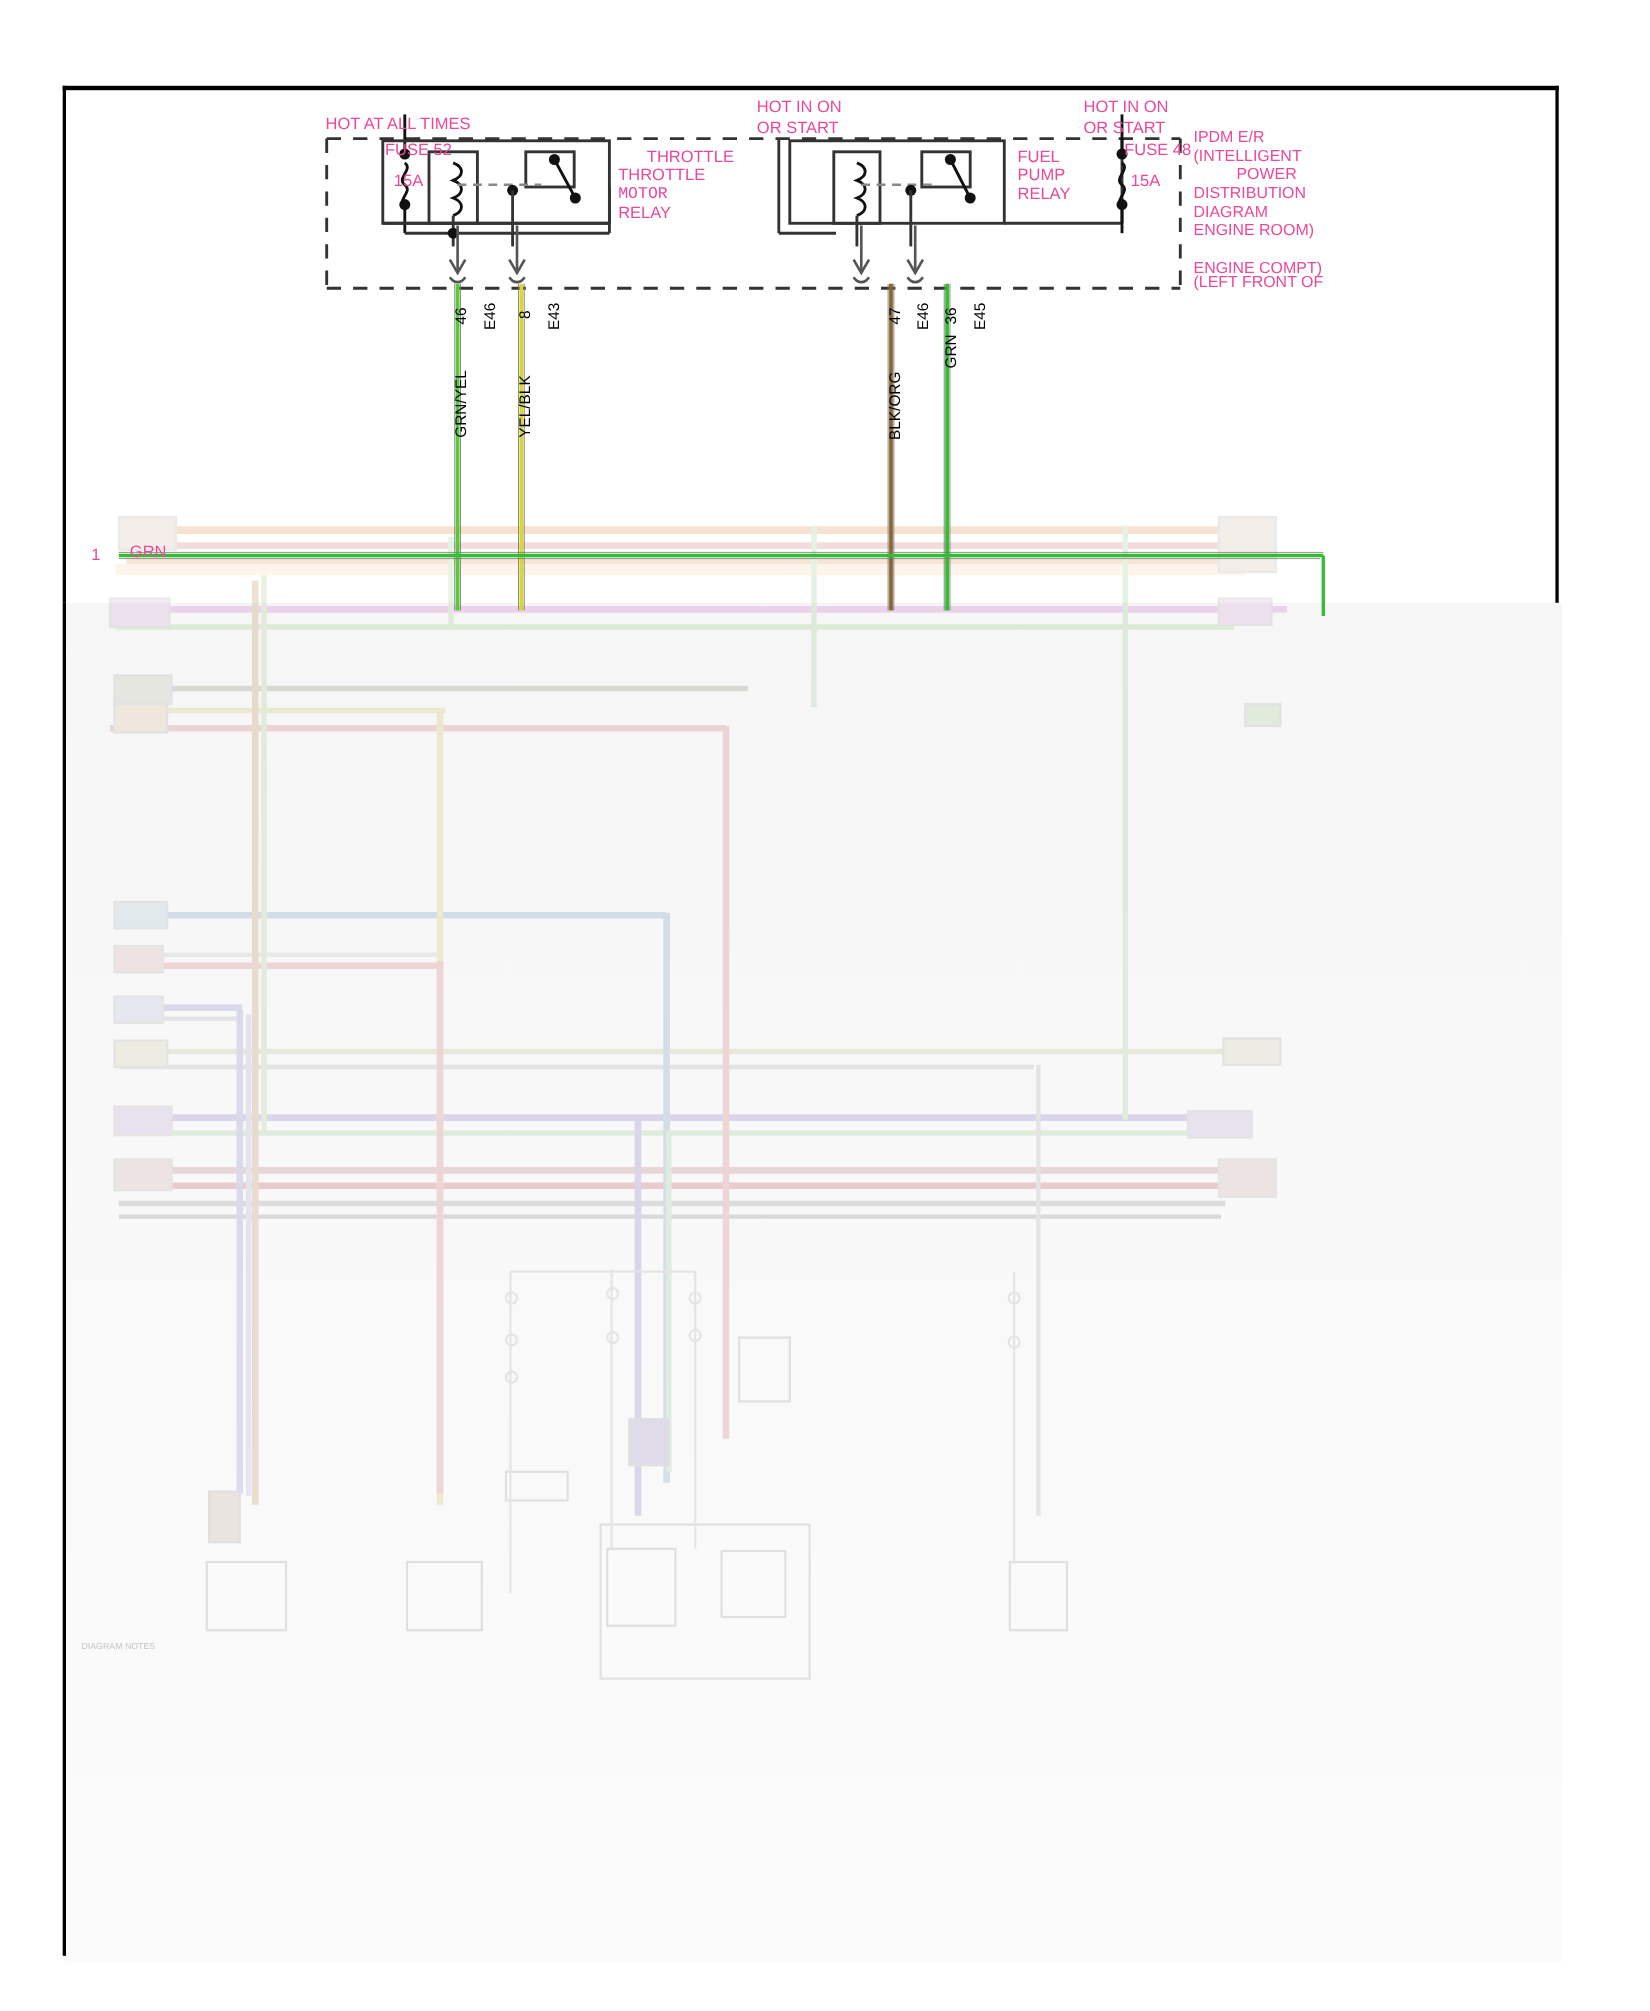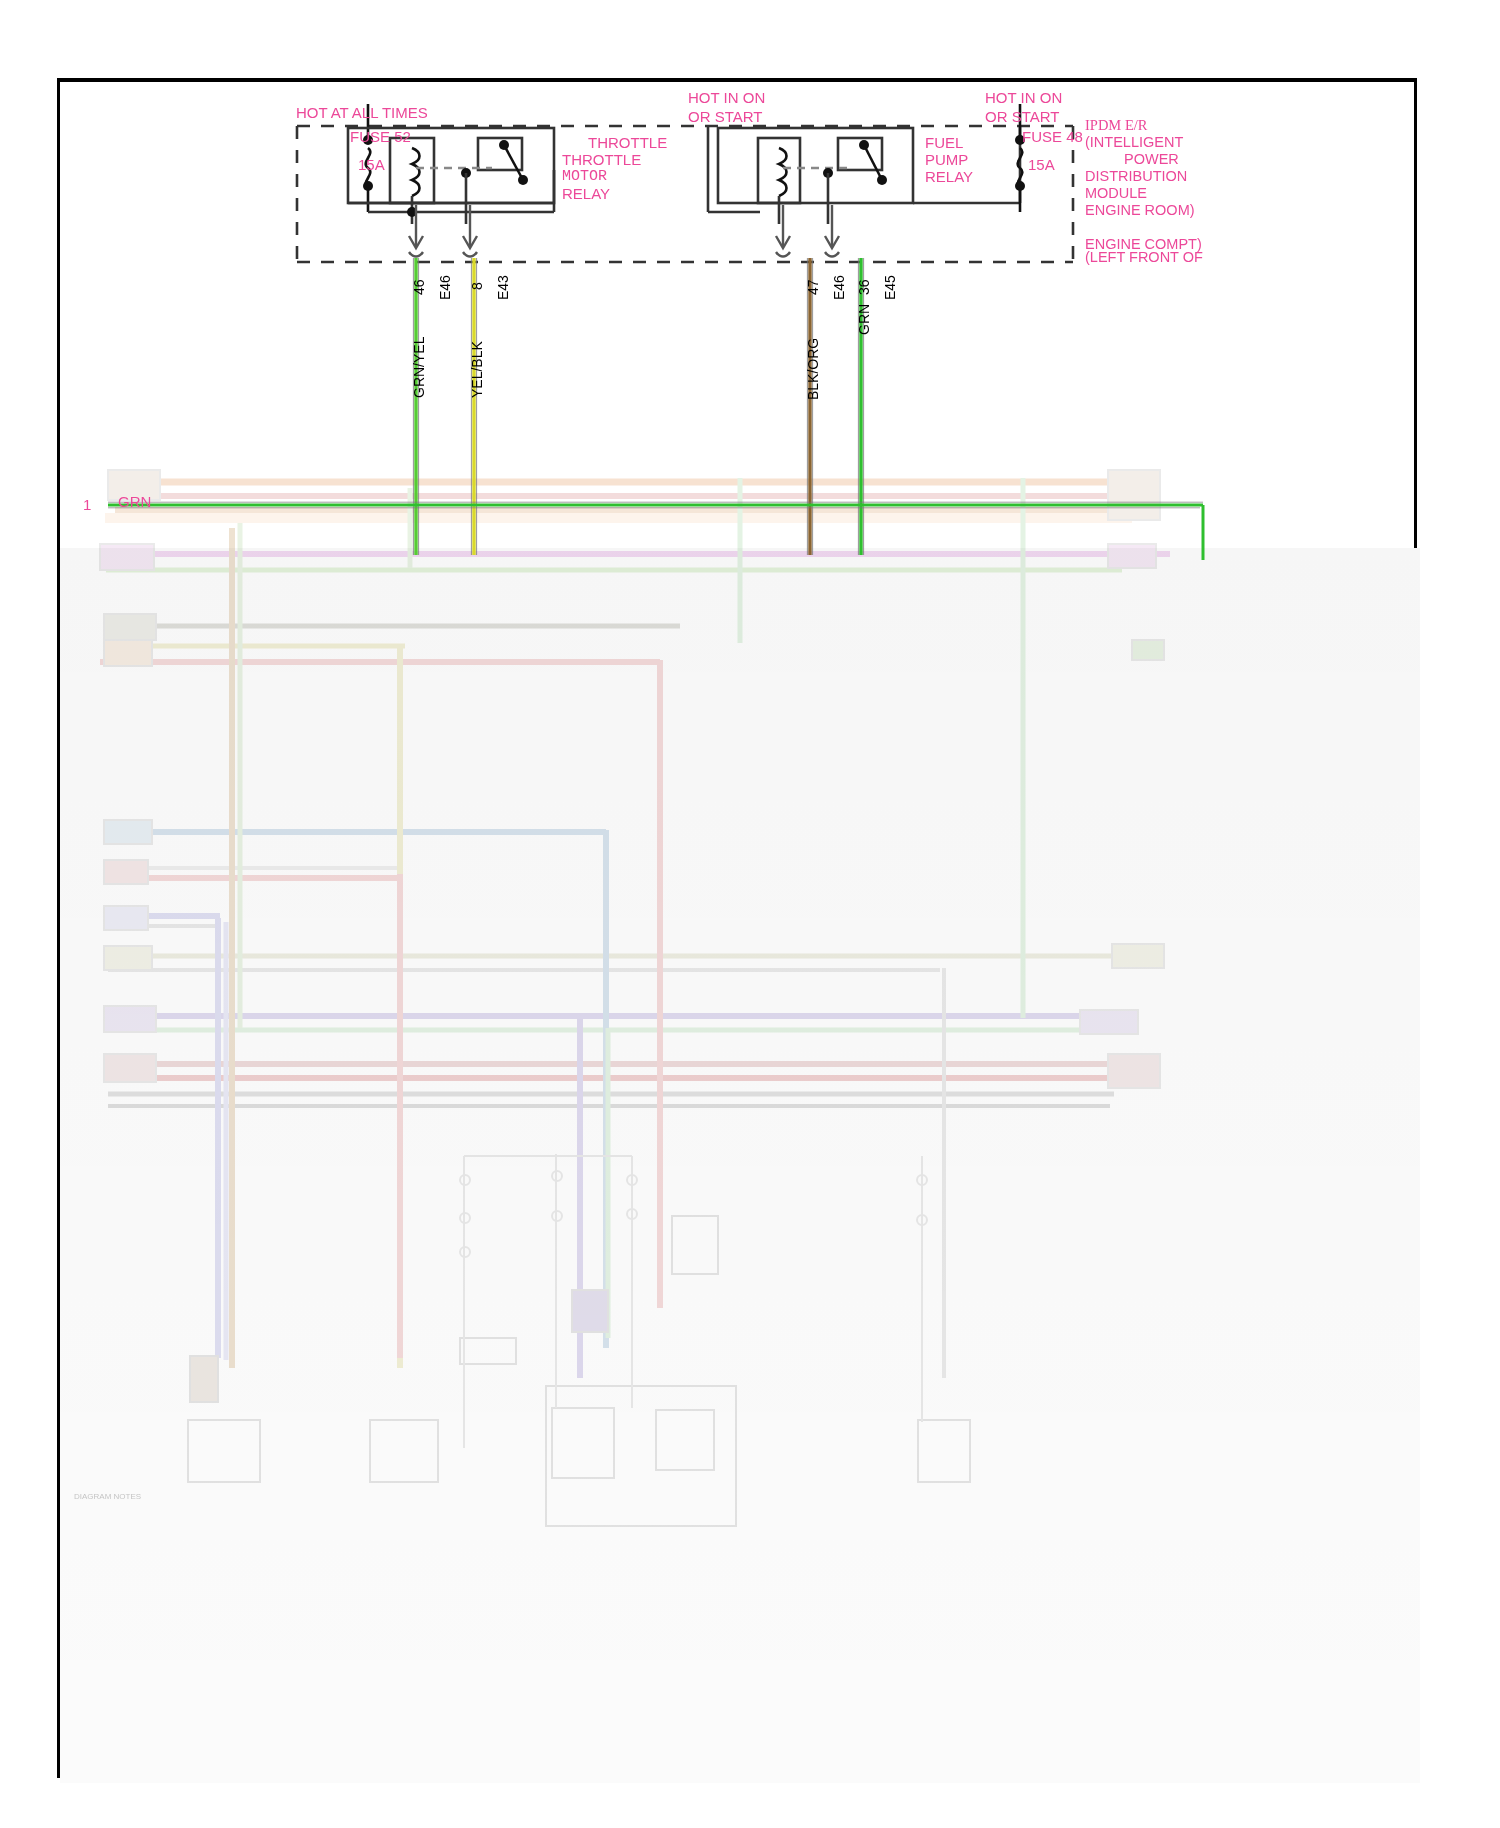--- a/index.html
+++ b/index.html
@@ -275,25 +275,25 @@
 
   <div class="lbl" style="left:588px;top:134px;">THROTTLE</div>
   <div class="lbl" style="left:562px;top:151px;">THROTTLE</div>
   <div class="lbl" style="left:562px;top:168px;font-family:Liberation Mono, monospace;">MOTOR</div>
   <div class="lbl" style="left:562px;top:185px;">RELAY</div>
 
   <div class="lbl" style="left:925px;top:134px;">FUEL</div>
   <div class="lbl" style="left:925px;top:151px;">PUMP</div>
   <div class="lbl" style="left:925px;top:168px;">RELAY</div>
 
-  <div class="lbl ipdm" style="left:1085px;top:117px;font-family:Liberation Serif, serif;">IPDM E/R</div>
+  <div class="lbl ipdm" style="left:1085px;top:117px;">IPDM E/R</div>
   <div class="lbl ipdm" style="left:1085px;top:134px;">(INTELLIGENT</div>
   <div class="lbl ipdm" style="left:1124px;top:151px;">POWER</div>
   <div class="lbl ipdm" style="left:1085px;top:168px;">DISTRIBUTION</div>
-  <div class="lbl ipdm" style="left:1085px;top:185px;">MODULE</div>
+  <div class="lbl ipdm" style="left:1085px;top:185px;">DIAGRAM</div>
   <div class="lbl ipdm" style="left:1085px;top:202px;">ENGINE ROOM)</div>
   <div class="lbl ipdm" style="left:1085px;top:213px;margin-top:36px;">(LEFT FRONT OF</div>
   <div class="lbl ipdm" style="left:1085px;top:236px;">ENGINE COMPT)</div>
 
   <div class="rot" style="left:411px;top:295px;">46</div>
   <div class="rot" style="left:437px;top:300px;">E46</div>
   <div class="rot" style="left:411px;top:398px;">GRN/YEL</div>
 
   <div class="rot" style="left:469px;top:290px;">8</div>
   <div class="rot" style="left:495px;top:300px;">E43</div>

